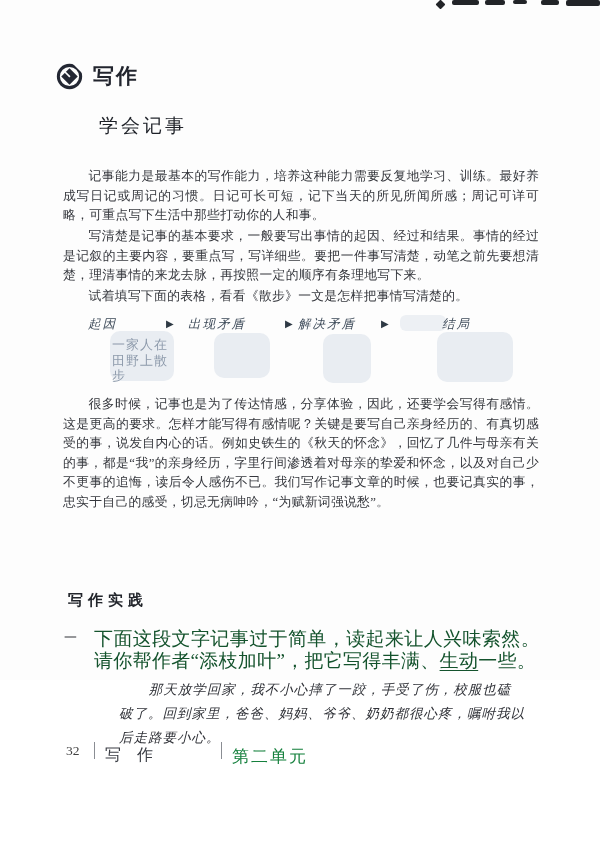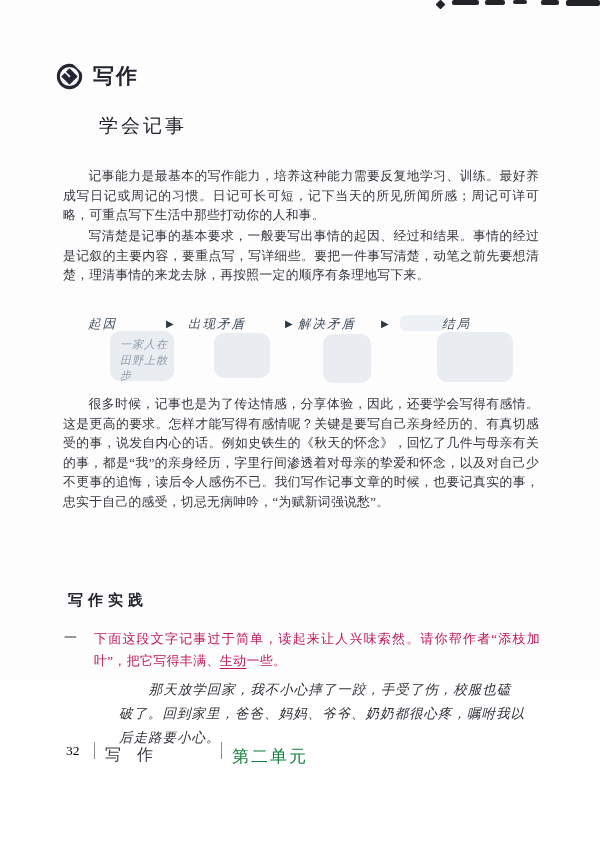--- a/index.html
+++ b/index.html
@@ -39,51 +39,51 @@
   .flowchart{position:absolute;left:0;top:308px;width:600px;height:84px;}
   .fc-label{
     position:absolute;font-size:12.5px;color:#3d4a59;
     font-style:italic;letter-spacing:2px;font-weight:normal;
     font-family:"Liberation Serif",serif;z-index:2;
   }
   .fc-arrow{position:absolute;font-size:10px;color:#2e3944;z-index:2;}
   .fc-box{position:absolute;background:#e9edf2;border-radius:10px;z-index:1;}
   .fc-chip{position:absolute;background:#edf0f4;border-radius:6px;z-index:1;}
   .fc-answer{
-    position:absolute;font-size:11px;line-height:15.5px;
-    color:#8d9aab;font-style:italic;letter-spacing:1px;
-    padding:6px 6px 0 10px;z-index:3;
+    position:absolute;font-size:13px;line-height:15.5px;
+    color:#8d9aab;letter-spacing:1px;
+    padding:6px 6px 0 2px;z-index:3;
   }
 
   
   .practice-heading{
     position:absolute;left:68px;top:591px;
     font-size:15px;font-weight:bold;color:#22252b;
     letter-spacing:5px;font-family:"Liberation Sans",sans-serif;
   }
   .practice-item-marker{
     position:absolute;left:64px;top:629px;
     font-size:13px;color:#33353b;
   }
   .practice-item-text{
     position:absolute;left:94px;top:628px;width:446px;
-    font-size:13px;line-height:21.5px;text-align:justify;
-    color:#be185d;letter-spacing:0.3px;
+    font-size:19px;line-height:21.5px;text-align:justify;
+    color:#14532d;letter-spacing:0.3px;
   }
   .underlined{text-decoration:underline;text-underline-offset:3px;}
   .sample-text{
     position:absolute;left:119px;top:678px;width:406px;
     font-size:13.5px;line-height:24px;text-indent:2.2em;
     font-style:italic;color:#303238;letter-spacing:1px;
     font-family:"Liberation Serif","DejaVu Serif",serif;
   }
 
   
   .footer{position:absolute;left:0;top:742px;width:600px;height:20px;}
-  .footer-page-number{position:absolute;left:66px;top:1px;font-size:13.5px;color:#000000;}
+  .footer-page-number{position:absolute;left:66px;top:1px;font-size:13.5px;color:#404040;}
   .footer-divider{position:absolute;top:0;width:1px;height:17px;background:#8a8d93;}
   .fd1{left:94px;}
   .fd2{left:221px;}
   .footer-section{position:absolute;left:105px;top:3px;font-size:16px;letter-spacing:6px;color:#3a3d44;}
   .footer-unit{position:absolute;left:232px;top:3px;font-size:17px;letter-spacing:2px;color:#15803d;}
 </style>
 </head>
 <body>
 
 <div class="page">
@@ -102,20 +102,21 @@
       <path d="M16 6.2 L25.8 16 L16 25.8 L6.2 16 Z" fill="#232733"></path>
       <path d="M16.5 16.5 L9.5 9.5" stroke="#fdfdfd" stroke-width="2"></path>
     </svg>
     <span class="section-label">写作</span>
   </div>
 
   <div class="page-title">学会记事</div>
 
   <div class="para p1">记事能力是最基本的写作能力，培养这种能力需要反复地学习、训练。最好养成写日记或周记的习惯。日记可长可短，记下当天的所见所闻所感；周记可详可略，可重点写下生活中那些打动你的人和事。</div>
   <div class="para p2">写清楚是记事的基本要求，一般要写出事情的起因、经过和结果。事情的经过是记叙的主要内容，要重点写，写详细些。要把一件事写清楚，动笔之前先要想清楚，理清事情的来龙去脉，再按照一定的顺序有条理地写下来。</div>
+  <div class="para p3">试着填写下面的表格，看看《散步》一文是怎样把事情写清楚的。</div>
 
   <div class="flowchart">
     <span class="fc-label" style="left:88px;top:8px;">起因</span>
     <span class="fc-arrow" style="left:166px;top:10px;">▶</span>
     <span class="fc-label" style="left:188px;top:8px;">出现矛盾</span>
     <span class="fc-arrow" style="left:285px;top:10px;">▶</span>
     <span class="fc-label" style="left:298px;top:8px;">解决矛盾</span>
     <span class="fc-arrow" style="left:381px;top:10px;">▶</span>
     <span class="fc-chip" style="left:400px;top:7px;width:46px;height:16px;"></span>
     <span class="fc-label" style="left:418px;top:8px;margin-left:24px;">结局</span>

